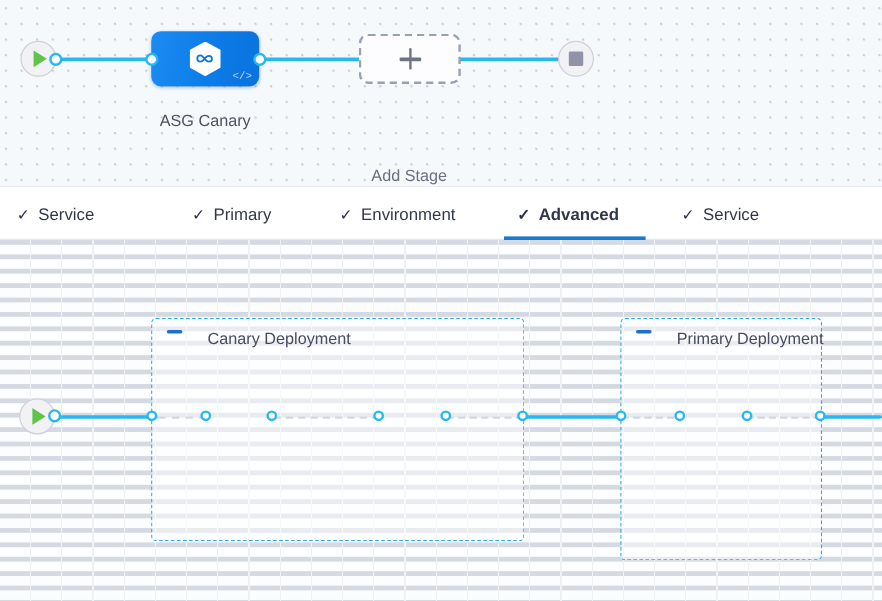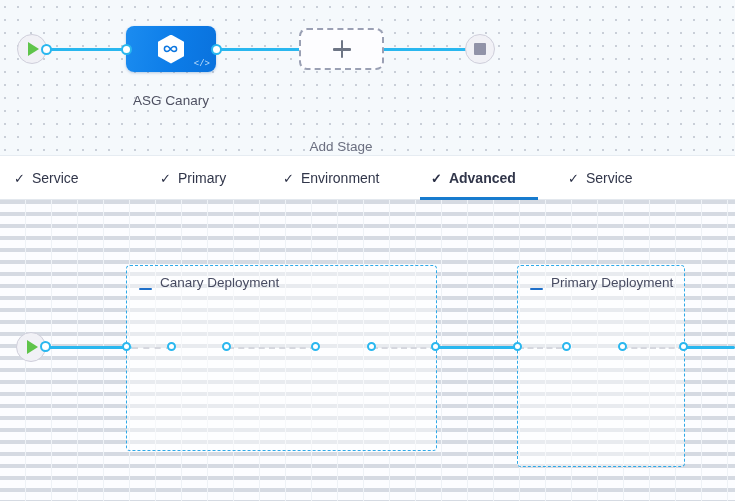--- a/index.html
+++ b/index.html
@@ -118,21 +118,21 @@
   .pipe-dash{
     position:absolute;height:0;border-top:2.5px dashed #b3b6c4;
   }
 
   
   .group{
     position:absolute;border:1.5px dashed #2ea9e8;border-radius:4px;
     background:rgba(255,255,255,0.45);box-sizing:border-box;
   }
   .group-title{
-    position:absolute;top:9px;left:12px;display:flex;align-items:flex-end;gap:8px;
+    position:absolute;top:9px;left:12px;display:flex;align-items:flex-start;gap:21px;
     font-size:13.5px;color:#474b61;white-space:nowrap;
   }
   .group-title .handle{display:inline-block;width:13px;height:2.5px;background:#1d6fc9;border-radius:2px;}
 </style>
 </head>
 <body>
 
 <div id="app">
 
   <div class="top-canvas">

